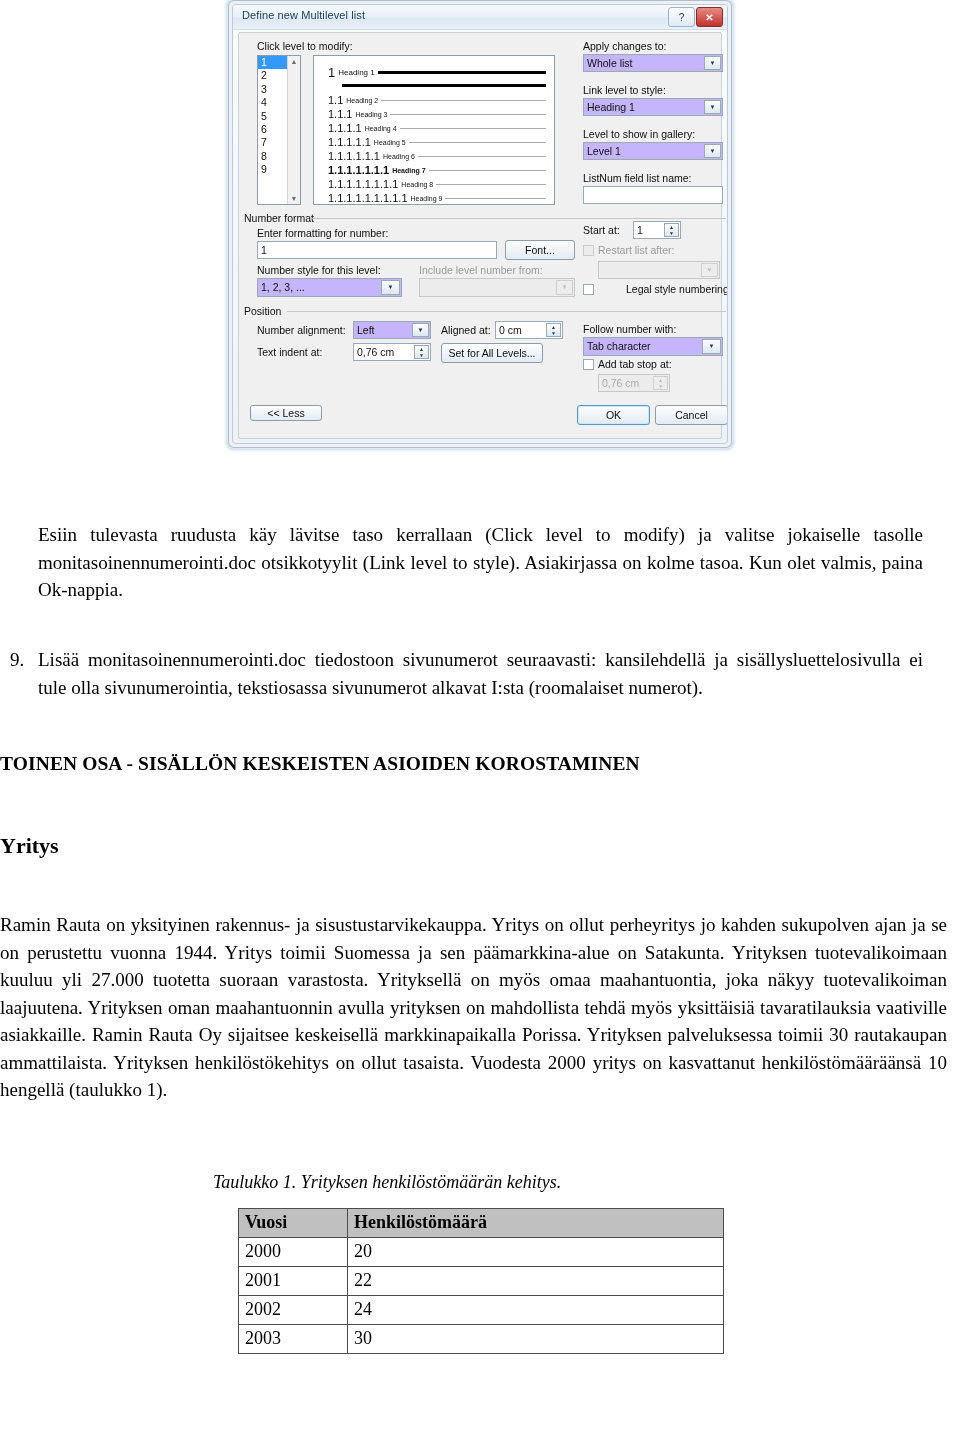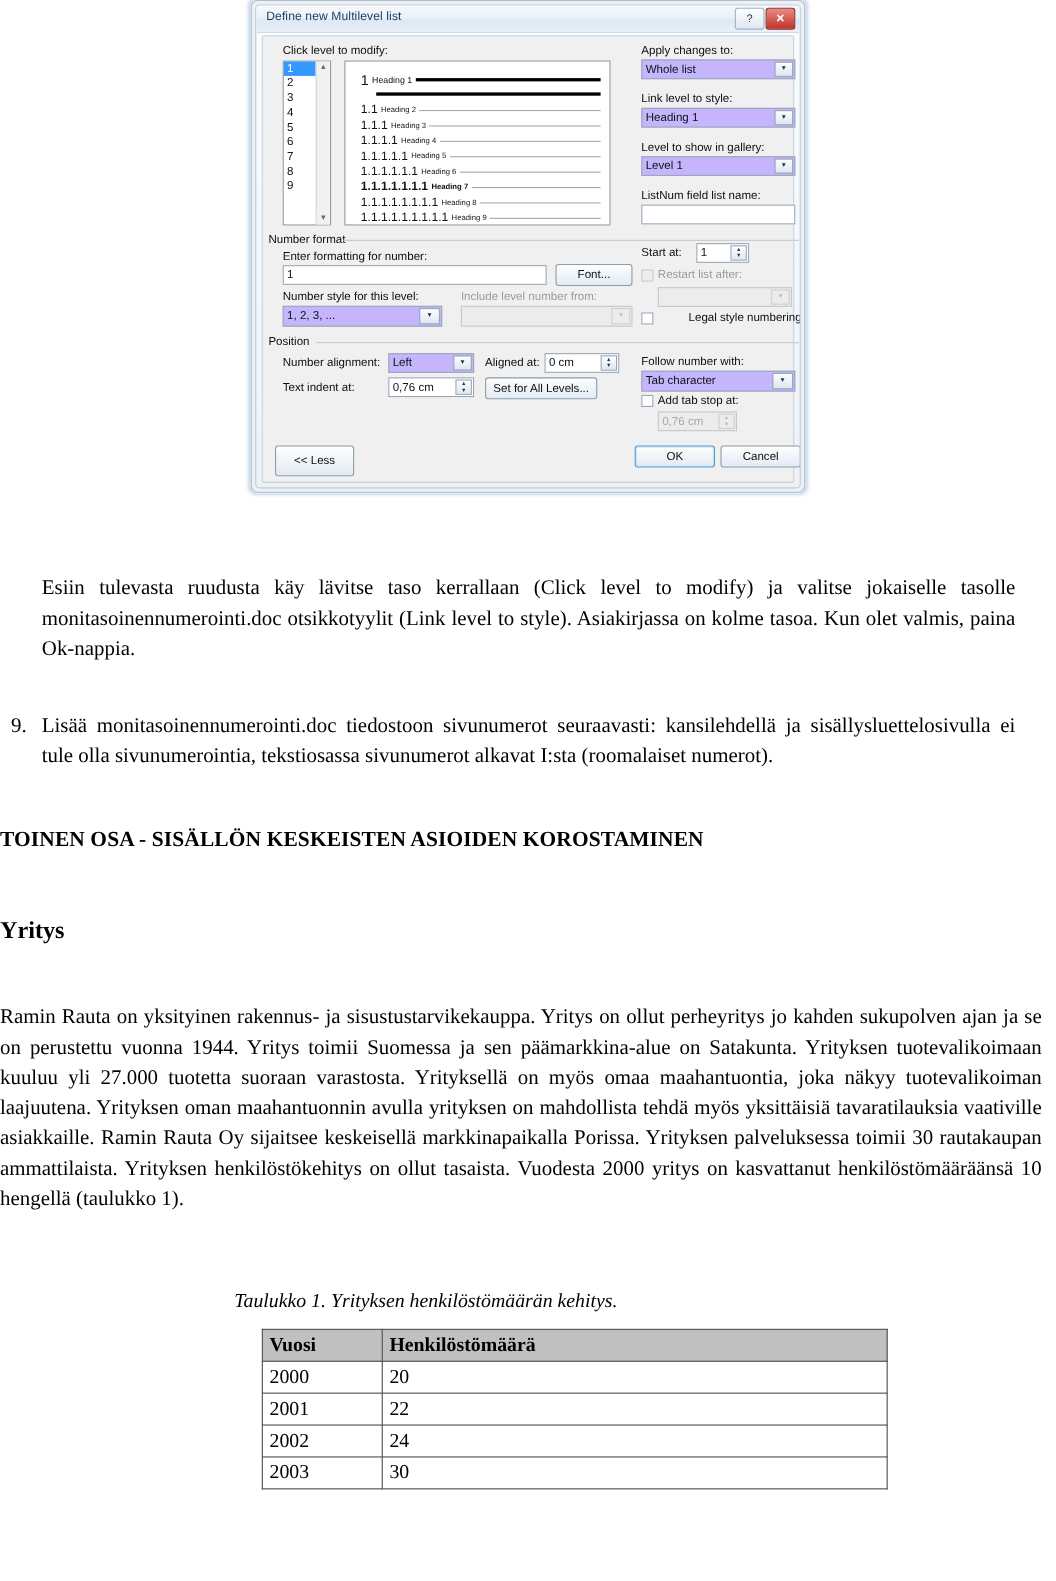--- a/index.html
+++ b/index.html
@@ -121,21 +121,21 @@
   }
   .sub-title{
     position:absolute;font-family:"Liberation Serif",serif;font-size:22px;
     font-weight:bold;margin:0;color:#000;
   }
   .caption{
     position:absolute;font-family:"Liberation Serif",serif;font-size:18px;
     font-style:italic;margin:0;color:#000;white-space:nowrap;
   }
   table.emp{
-    position:absolute;left:238px;top:1208px;width:569px;
+    position:absolute;left:238px;top:1208px;width:486px;
     border-collapse:collapse;font-family:"Liberation Serif",serif;font-size:18px;
   }
   table.emp td,table.emp th{border:1px solid #4c4c4c;padding:1px 6px 2px 6px;text-align:left;height:25px;}
   table.emp th{background:#c0c0c0;font-weight:bold;}
   table.emp td.year,table.emp th.year{width:96px;}
 </style>
 </head>
 <body>
 
 <div class="dialog-shot">
@@ -319,21 +319,21 @@
       <div class="cb" style="left:344px;top:326px;"></div>
       <div class="lbl" style="left:359px;top:325px;">Add tab stop at:</div>
       <div class="spin dis" style="left:359px;top:341px;width:72px;height:18px;">
         <span>0,76 cm</span>
         <span class="sp">
             <i style="font-style:normal">▲</i>
             <i style="font-style:normal">▼</i>
           </span>
       </div>
 
-      <div class="pbtn" style="left:11px;top:372px;width:72px;height:28px;">&lt;&lt; Less</div>
+      <div class="pbtn" style="left:11px;top:372px;width:72px;height:16px;">&lt;&lt; Less</div>
       <div class="pbtn def" style="left:338px;top:372px;width:73px;height:20px;">OK</div>
       <div class="pbtn" style="left:416px;top:372px;width:73px;height:20px;">Cancel</div>
 
     </div>
   </div>
 </div>
 
 <div class="doc">
 
   <p class="para" style="left:38px;top:521px;width:885px;">Esiin tulevasta ruudusta käy lävitse taso kerrallaan (Click level to modify) ja valitse jokaiselle tasolle monitasoinennumerointi.doc otsikkotyylit (Link level to style). Asiakirjassa on kolme tasoa. Kun olet valmis, paina Ok-nappia.</p>

